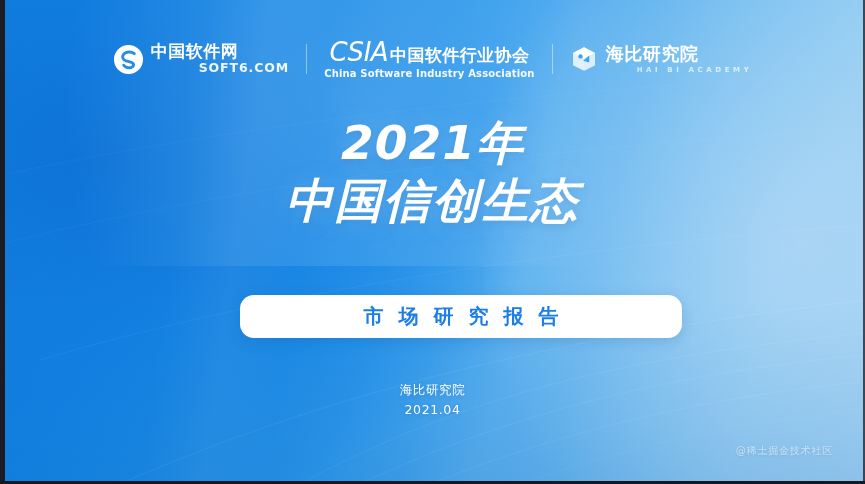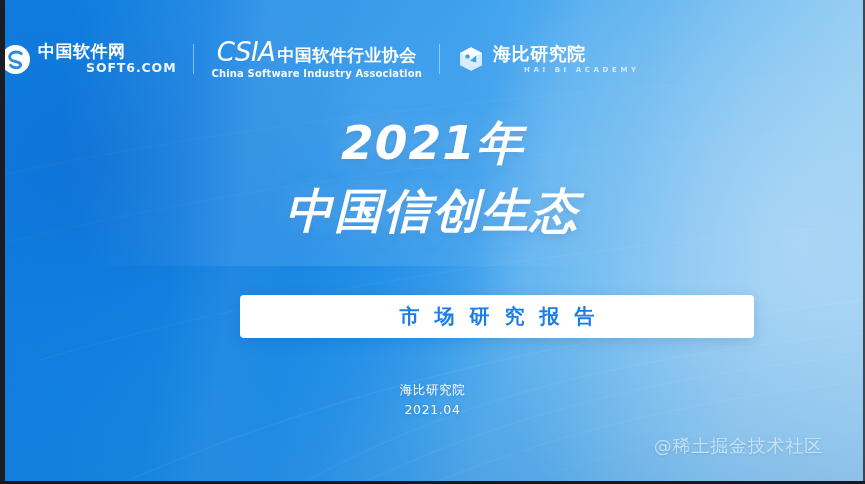--- a/index.html
+++ b/index.html
@@ -93,21 +93,21 @@
   .edge-bottom{ position:absolute; left:0; right:0; bottom:0; height:3px; background:#16181d; }
 
   
   .logo-bar {
     position: absolute;
     left: 0; right: 0;
     top: 36px;
     height: 46px;
     display: flex;
     align-items: center;
-    justify-content: flex-start;
+    justify-content: center;
     gap: 0;
   }
   .logo-group { display:flex; align-items:center; }
   .logo-divider {
     width: 1px;
     height: 30px;
     background: rgba(255,255,255,0.45);
     margin: 0 17px;
   }
 
@@ -184,31 +184,31 @@
   }
   .title-line {
     color: #ffffff;
     font-weight: 700;
     line-height: 1.08;
     text-shadow:
       0 0 18px rgba(140,200,250,0.55),
       0 2px 10px rgba(10,80,160,0.30);
   }
   .title-line-1 { font-size: 47px; letter-spacing: 1px; }
-  .title-line-2 { font-size: 47px; letter-spacing: 2px; margin-top: 17px; }
+  .title-line-2 { font-size: 47px; letter-spacing: 2px; margin-top: 7px; }
 
   
   .pill {
     position: absolute;
     left: 240px;
     top: 295px;
-    width: 514px;
+    width: 442px;
     height: 43px;
     background: #ffffff;
-    border-radius: 4px;
+    border-radius: 14px;
     display: flex;
     align-items: center;
     justify-content: center;
     box-shadow: 0 3px 14px rgba(8,70,140,0.18);
   }
   .pill-text {
     color: #1a7de8;
     font-size: 20px;
     font-weight: 700;
     letter-spacing: 15px;
@@ -226,24 +226,24 @@
     line-height: 1.62;
     letter-spacing: .6px;
     text-shadow: 0 1px 4px rgba(10,80,160,0.25);
   }
   .byline-line { display:block; }
   .byline-role .gap { display:inline-block; width:9px; }
 
   
   .watermark {
     position: absolute;
-    right: 42px;
+    right: 32px;
     bottom: 26px;
     color: rgba(255,255,255,0.58);
-    font-size: 18px;
+    font-size: 10px;
     letter-spacing: .8px;
     text-shadow: 0 1px 2px rgba(40,110,175,0.25);
     user-select: none;
   }
 </style>
 </head>
 <body>
 
 <div id="slide">
 

